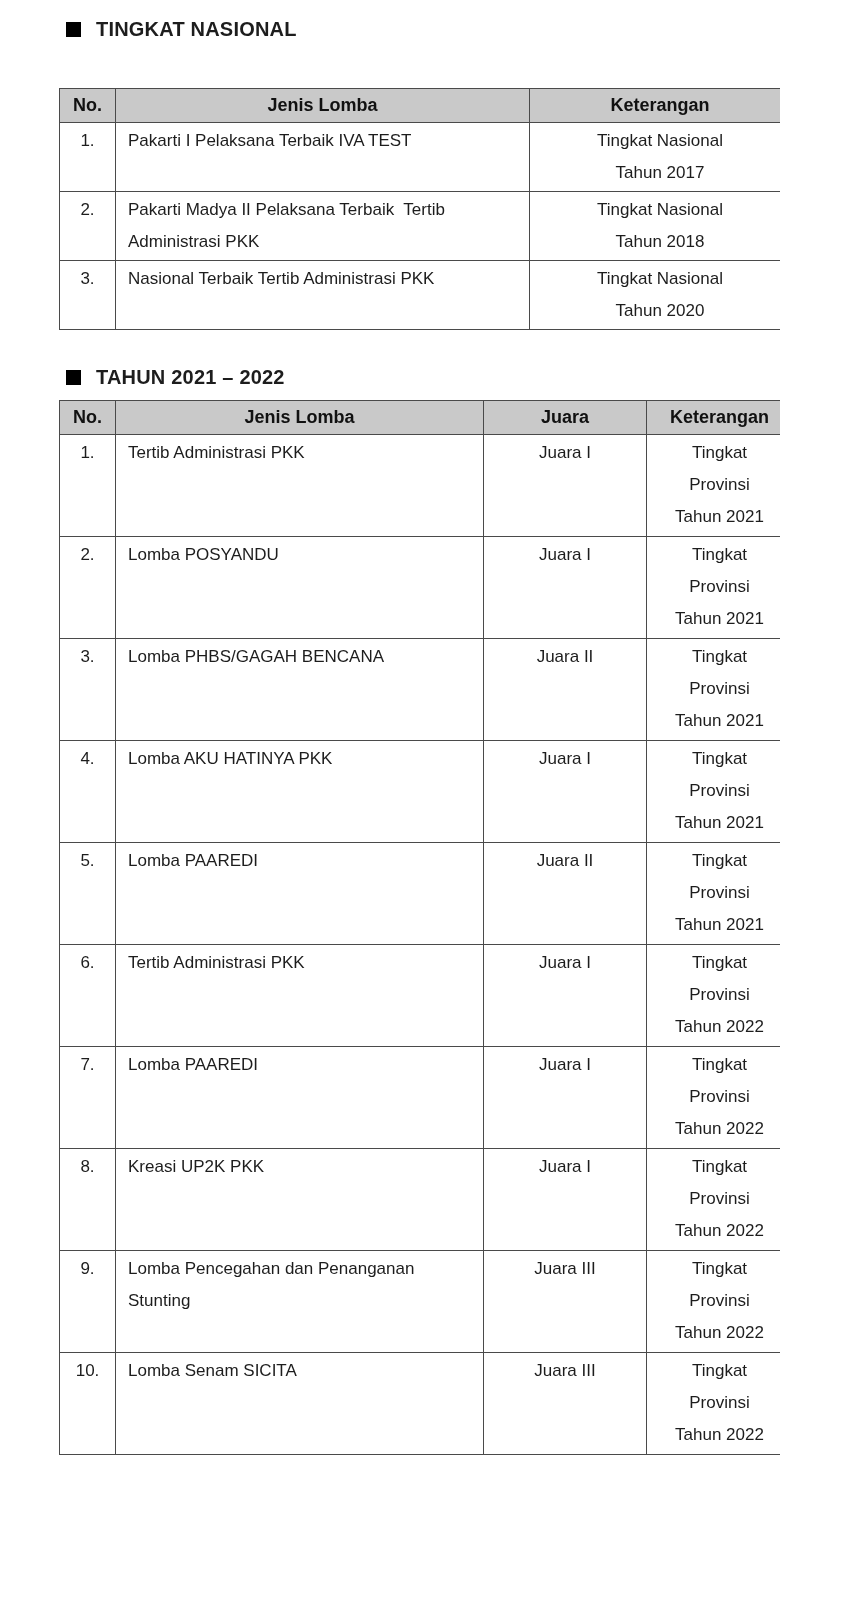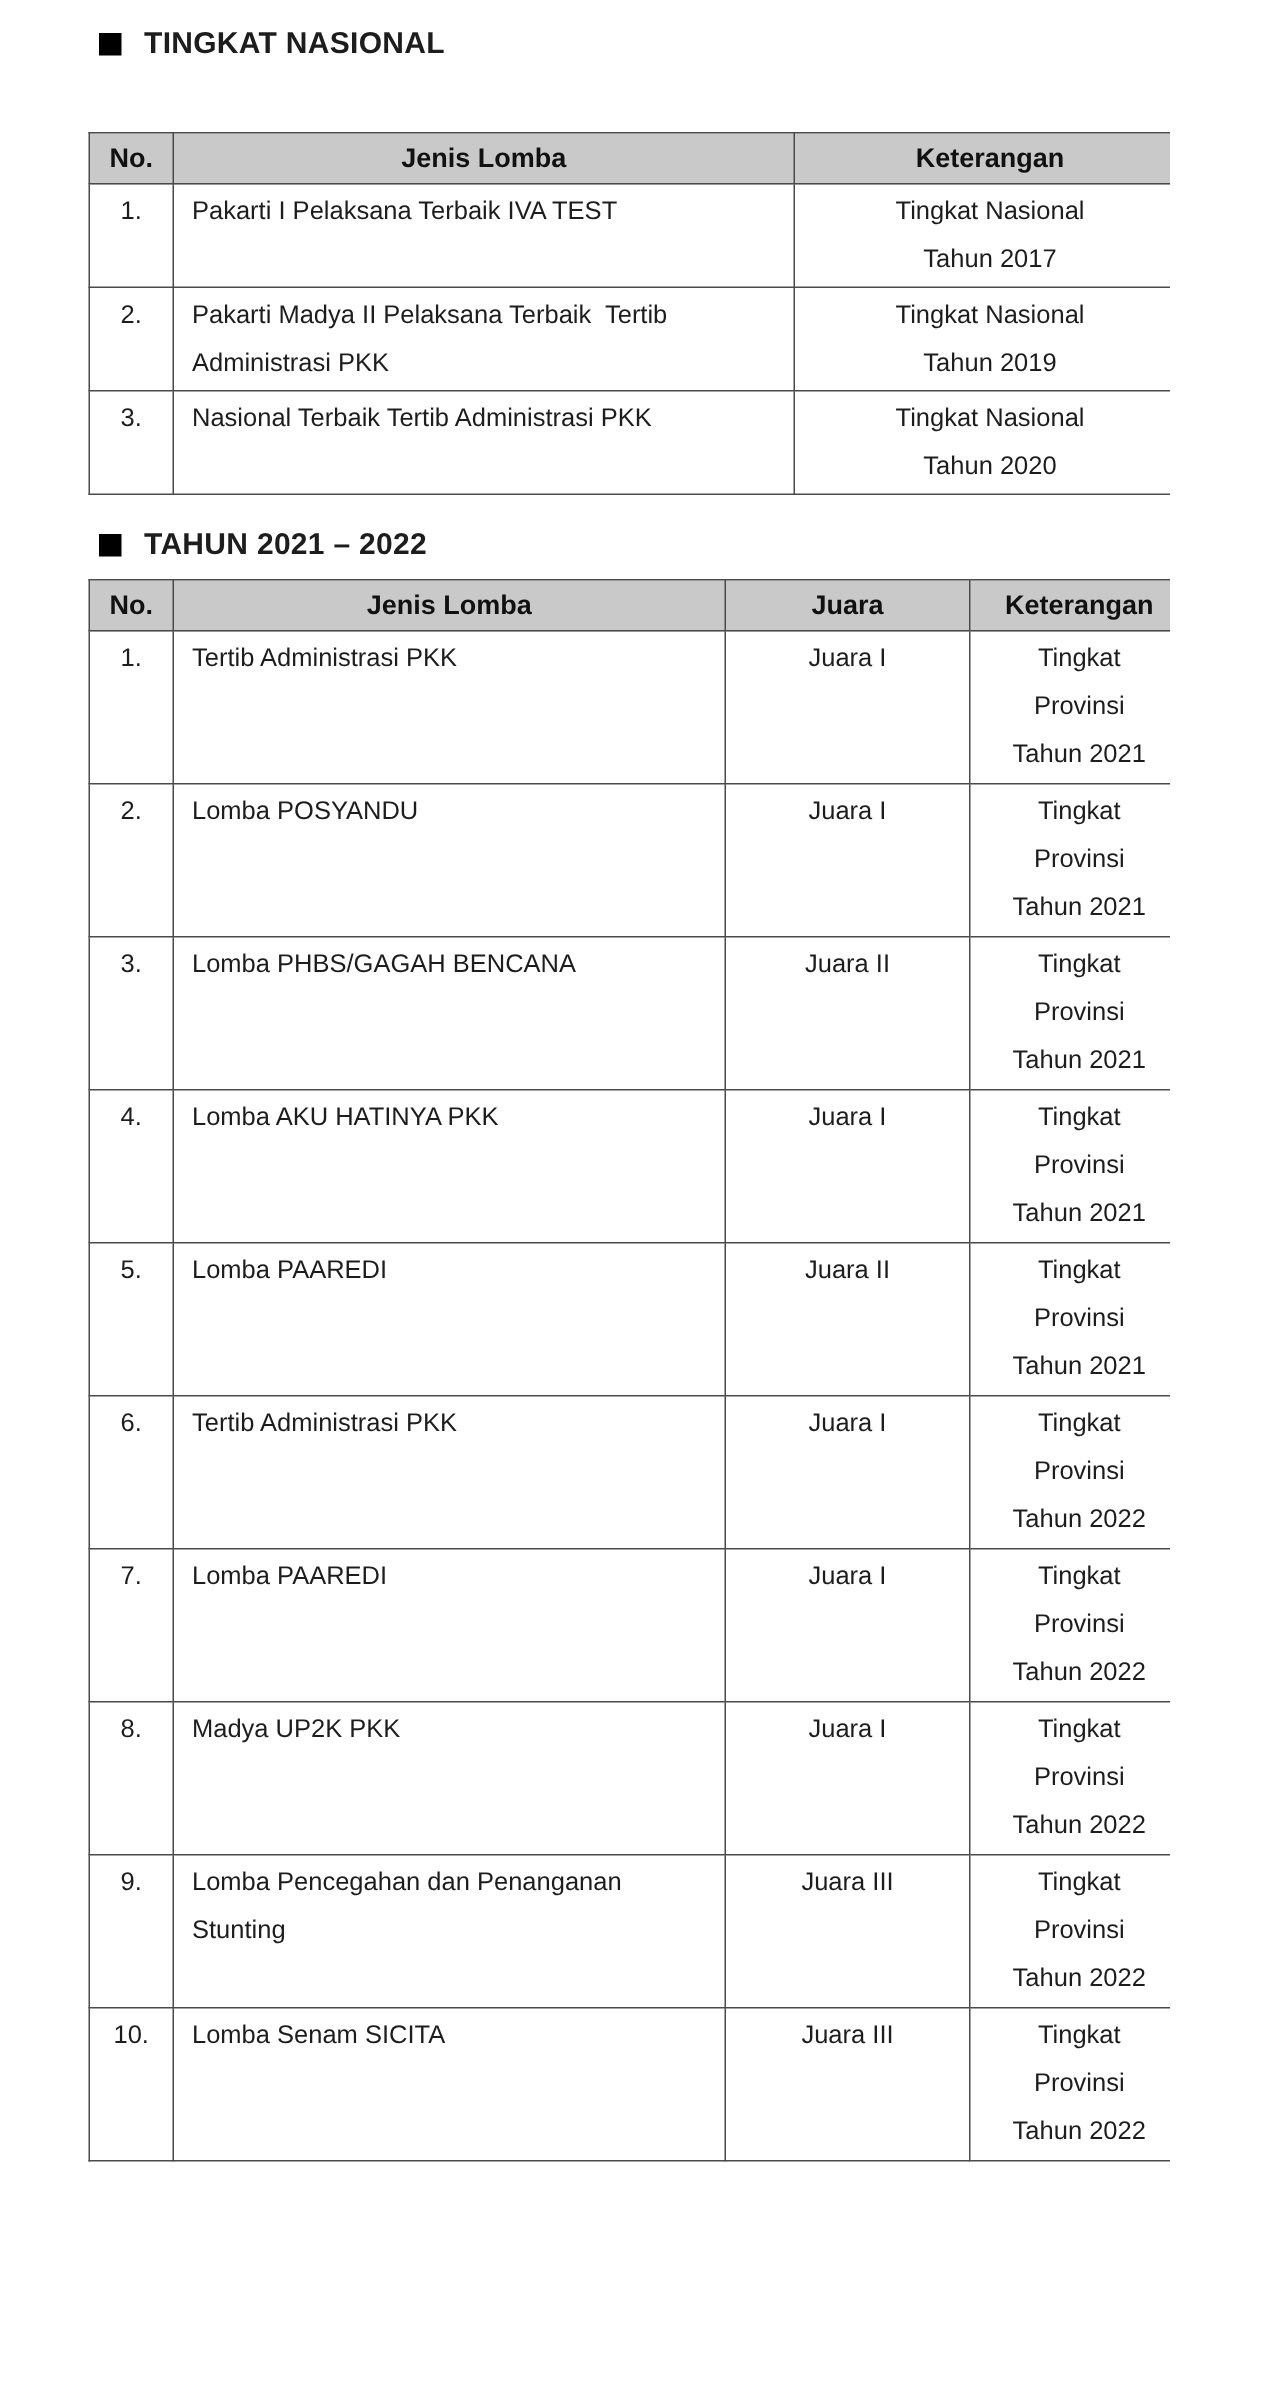--- a/index.html
+++ b/index.html
@@ -27,21 +27,21 @@
     line-height: 23px;
     letter-spacing: 0.2px;
   }
   .bullet {
     width: 15px;
     height: 15px;
     background: #000000;
     flex: 0 0 auto;
   }
   .heading-gap-1 { margin-top: 47px; }  
-  .heading-2     { margin-top: 22px; }  
+  .heading-2     { margin-top: 36px; }  
   .table-gap-2   { margin-top: 11px; }  
 
   table.doc-table {
     border-collapse: collapse;
     table-layout: fixed;
     background: #ffffff;
   }
   #table-nasional { width: 731px; }
   #table-2021     { width: 733px; }
 
@@ -121,21 +121,21 @@
           </td>
         </tr>
         <tr>
           <td>2.</td>
           <td>
             <div class="line">Pakarti Madya II Pelaksana Terbaik  Tertib</div>
             <div class="line">Administrasi PKK</div>
           </td>
           <td>
             <div class="line">Tingkat Nasional</div>
-            <div class="line">Tahun 2019</div>
+            <div class="line">Tahun 2018</div>
           </td>
         </tr>
         <tr>
           <td>3.</td>
           <td>
             <div class="line">Nasional Terbaik Tertib Administrasi PKK</div>
           </td>
           <td>
             <div class="line">Tingkat Nasional</div>
             <div class="line">Tahun 2020</div>
@@ -245,21 +245,21 @@
           <td>Juara I</td>
           <td>
             <div class="line">Tingkat</div>
             <div class="line">Provinsi</div>
             <div class="line">Tahun 2022</div>
           </td>
         </tr>
         <tr>
           <td>8.</td>
           <td>
-            <div class="line">Madya UP2K PKK</div>
+            <div class="line">Kreasi UP2K PKK</div>
           </td>
           <td>Juara I</td>
           <td>
             <div class="line">Tingkat</div>
             <div class="line">Provinsi</div>
             <div class="line">Tahun 2022</div>
           </td>
         </tr>
         <tr>
           <td>9.</td>

